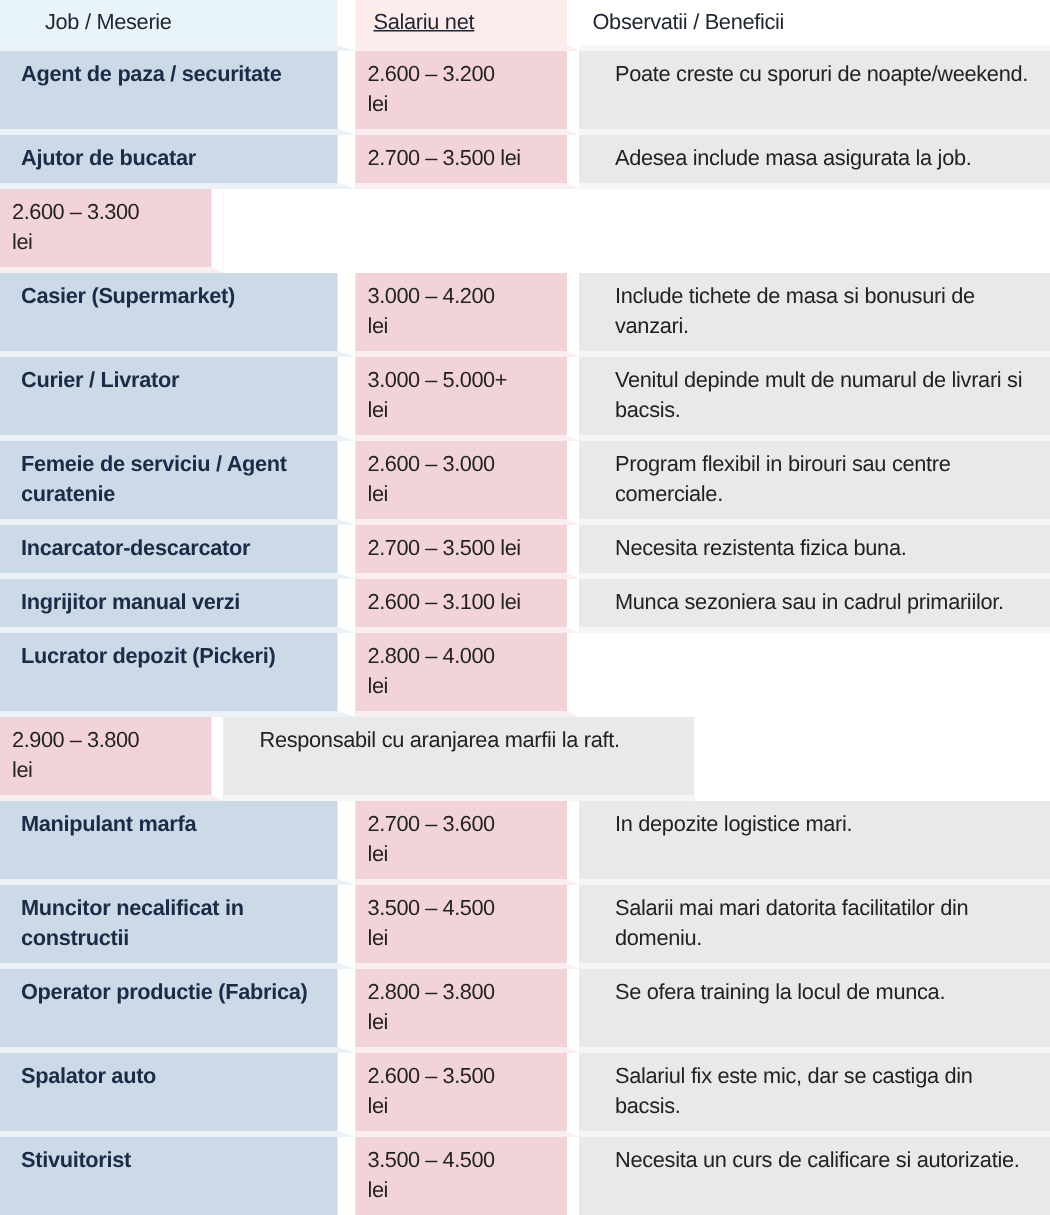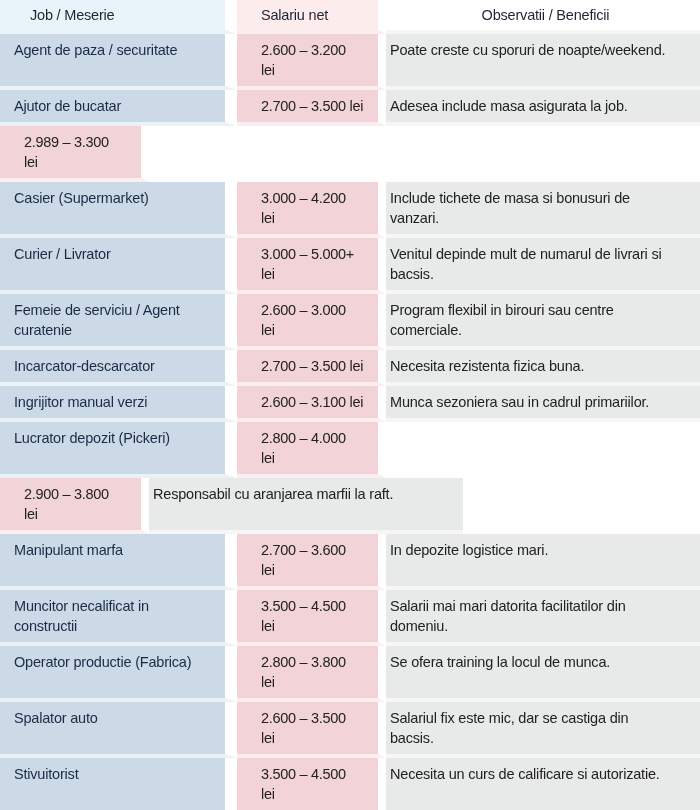--- a/index.html
+++ b/index.html
@@ -29,58 +29,58 @@
     overflow: hidden;
   }
   
   .c1 {
     width: 237px;
     border-right: 12px solid #ffffff;
     border-bottom: 4px solid var(--col1-gap);
     background: var(--col1-bg);
     padding: 6px 4px 6px 14px;
     color: var(--job-text);
-    font-weight: normal;
+    font-weight: bold;
   }
   
   .c2 {
     width: 149px;
     border-right: 8px solid #ffffff;
     border-bottom: 4px solid var(--col2-gap);
     background: var(--col2-bg);
-    padding: 6px 0 6px 24px;
+    padding: 6px 0 6px 8px;
     color: var(--body-text);
     letter-spacing: -0.3px;
   }
   
   .c3 {
     width: 314px;
     border-bottom: 4px solid var(--col3-gap);
     background: var(--col3-bg);
-    padding: 6px 4px 6px 4px;
+    padding: 6px 4px 6px 24px;
     color: var(--body-text);
   }
   
   .header .c1 {
     background: var(--col1-header-bg);
     font-weight: normal;
     color: var(--header-text);
     padding: 5px 4px 5px 30px;
   }
   .header .c2 {
     background: var(--col2-header-bg);
     color: var(--header-text);
-    padding: 5px 0 5px 24px;
+    padding: 5px 0 5px 12px;
     letter-spacing: -0.2px;
+    text-decoration: underline;
   }
   .header .c3 {
     background: var(--col3-header-bg);
     color: var(--header-text);
     padding: 5px 4px 5px 9px;
-    text-align: center;
   }
 </style>
 </head>
 <body>
 
 <div class="table">
   <div class="row header">
     <div class="cell c1">Job / Meserie</div>
     <div class="cell c2">Salariu net</div>
     <div class="cell c3">Observatii / Beneficii</div>
@@ -93,21 +93,21 @@
     <div class="cell c3">Poate creste cu sporuri de noapte/weekend.</div>
   </div>
 
   <div class="row">
     <div class="cell c1">Ajutor de bucatar</div>
     <div class="cell c2">2.700 – 3.500 lei</div>
     <div class="cell c3">Adesea include masa asigurata la job.</div>
   </div>
 
   <div class="row">
-    <div class="cell c2">2.989 – 3.300
+    <div class="cell c2">2.600 – 3.300
 lei</div>
   </div>
 
   <div class="row">
     <div class="cell c1">Casier (Supermarket)</div>
     <div class="cell c2">3.000 – 4.200
 lei</div>
     <div class="cell c3">Include tichete de masa si bonusuri de
 vanzari.</div>
   </div>

